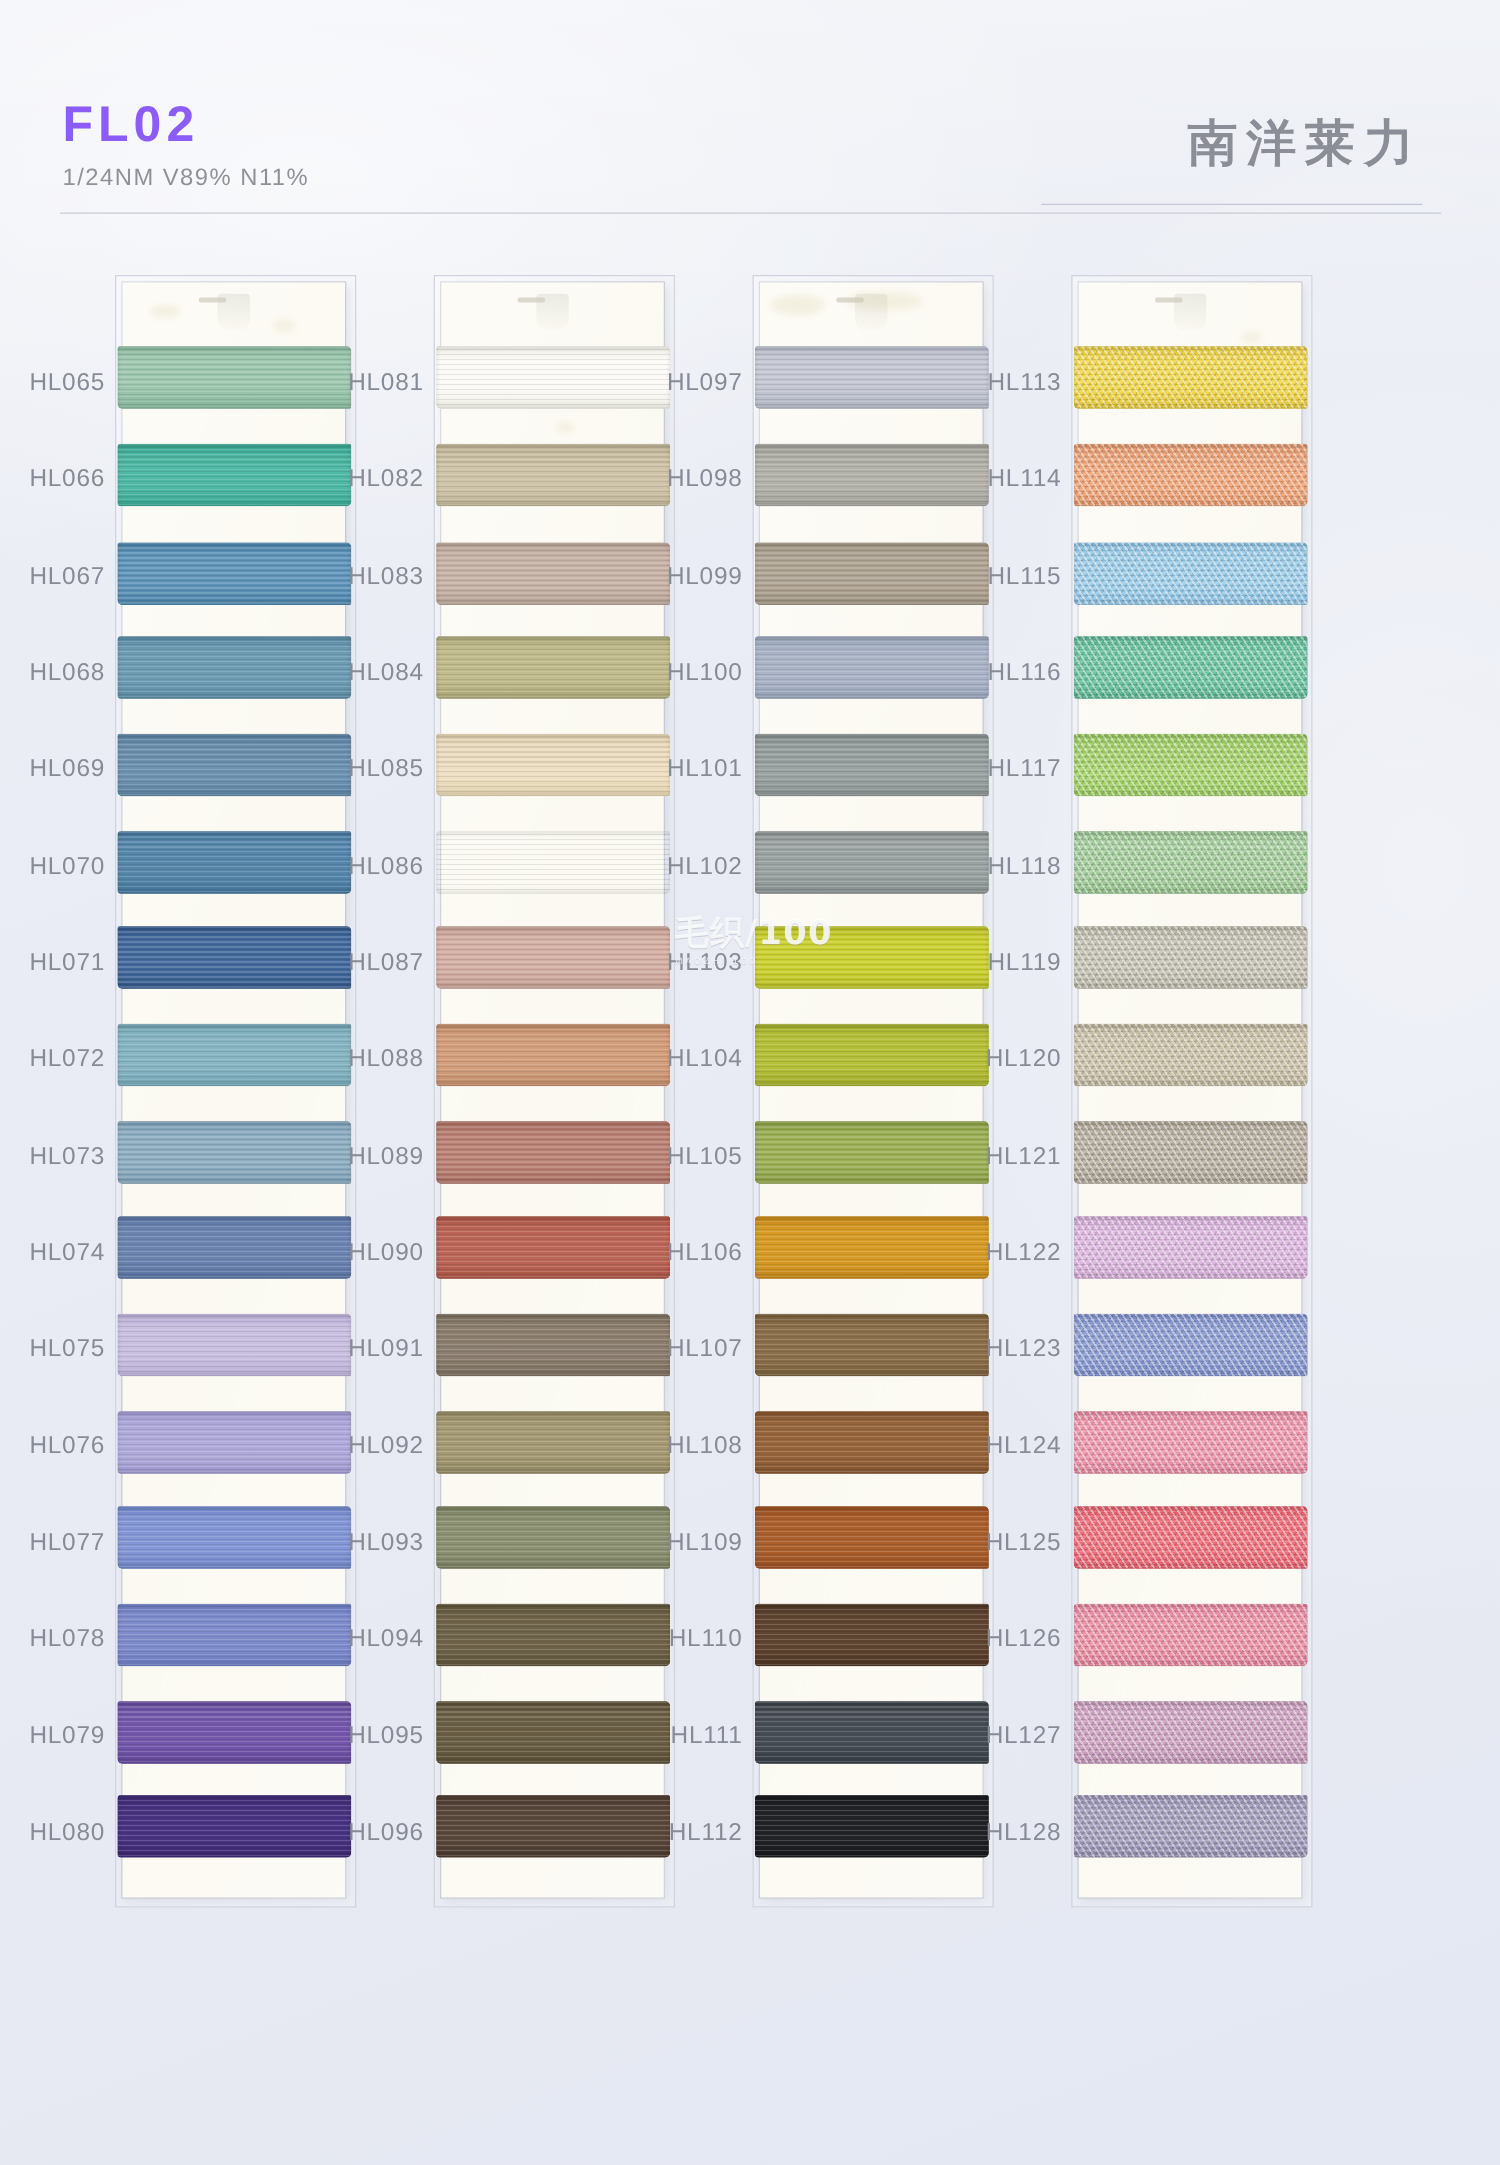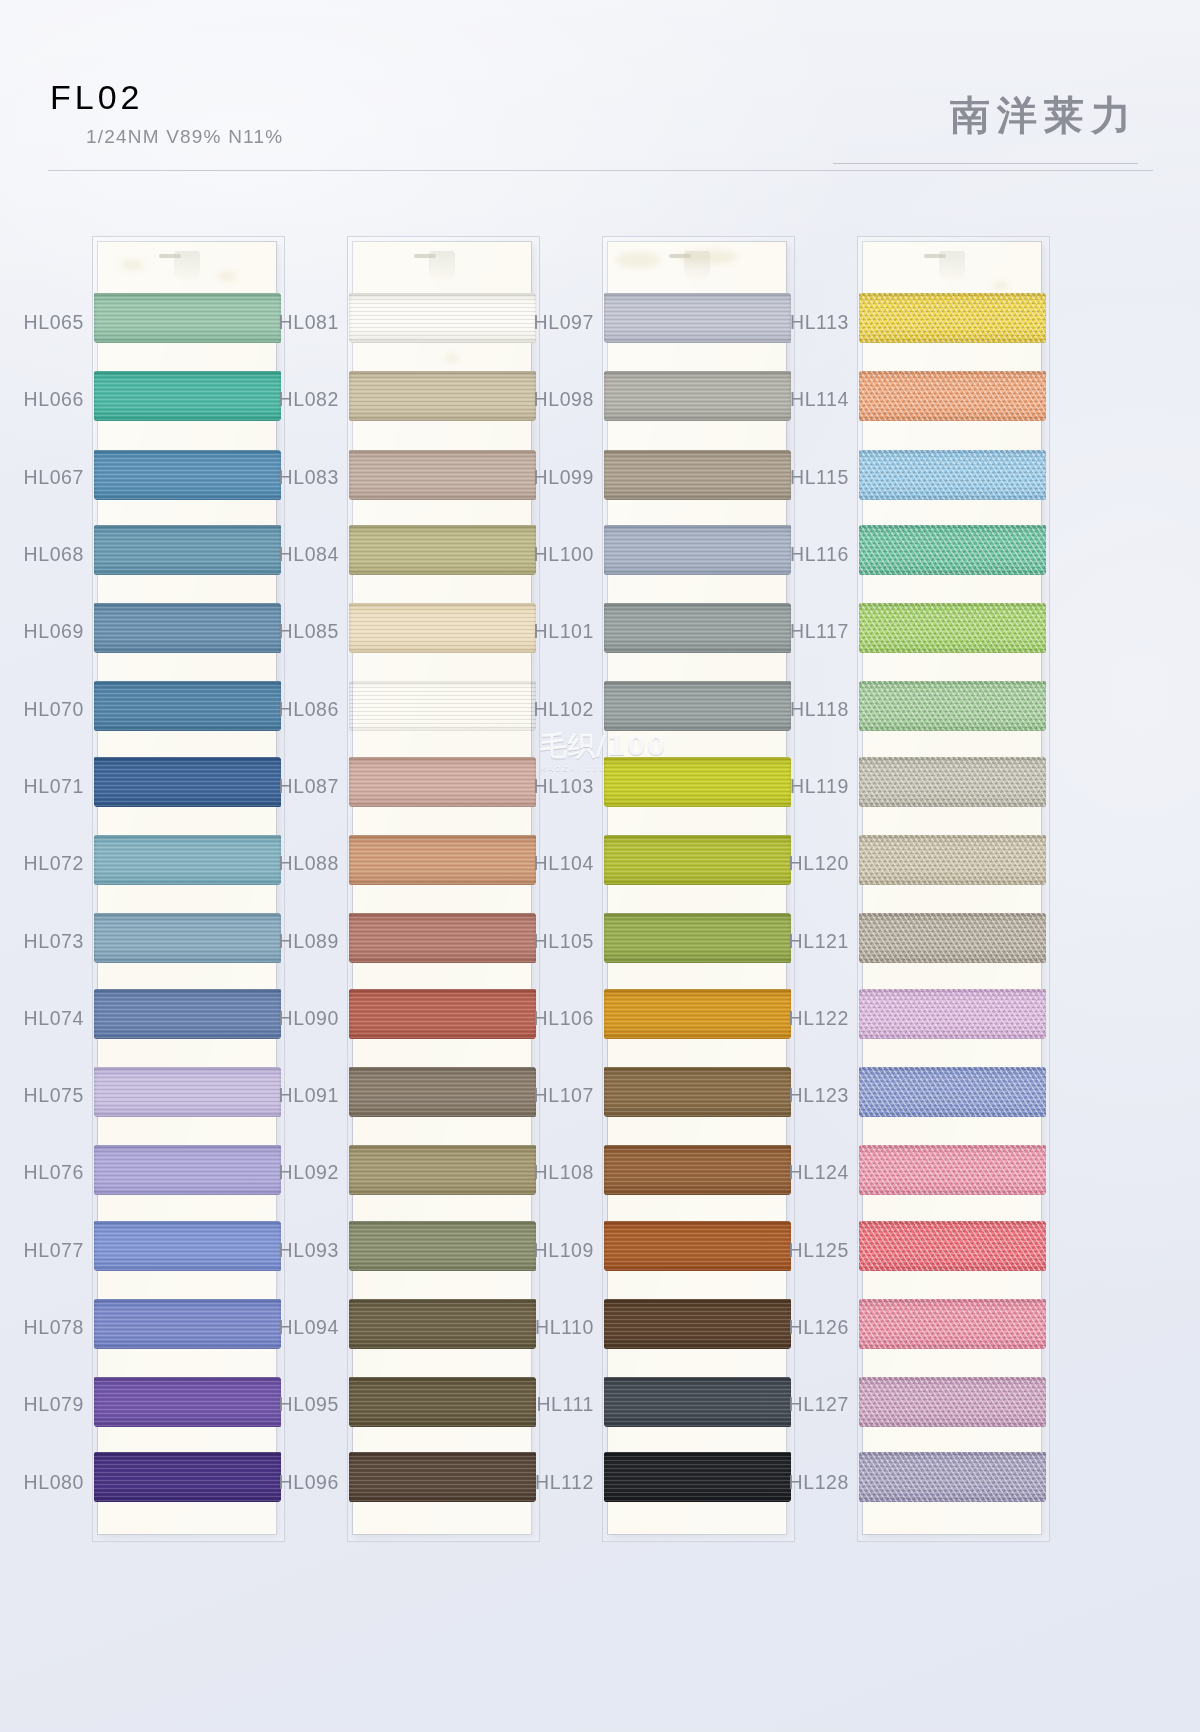--- a/index.html
+++ b/index.html
@@ -26,46 +26,45 @@
   
   .header { position: absolute; left: 0; top: 0; width: 1200px; height: 185px; }
   .title-block { position: absolute; left: 50px; top: 80px; }
   .title-row { display: flex; align-items: flex-end; gap: 16px; }
   .title-cn {
     font-size: 40px; font-weight: 700; color: #8d9099;
     letter-spacing: 2px; line-height: 1;
     font-family: "DejaVu Sans", sans-serif;
   }
   .title-code {
-    font-size: 34px; font-weight: 400; color: #000000;
+    font-size: 40px; font-weight: 700; color: #8b5cf6;
     letter-spacing: 4px; line-height: 1;
   }
   .subtitle {
     margin-top: 12px; font-size: 19px; color: #8e9199;
     letter-spacing: 1.2px;
-    margin-left: 36px;
   }
   .brand {
     position: absolute; right: 62px; top: 95px;
     font-size: 40px; font-weight: 700; color: #8b8e97;
     letter-spacing: 7px; line-height: 1;
     font-family: "DejaVu Sans", sans-serif;
   }
   .rule-long {
     position: absolute; left: 48px; top: 170px; width: 1105px; height: 1px;
     background: #c9ccd6;
   }
   .rule-short {
     position: absolute; right: 62px; top: 163px; width: 305px; height: 1px;
     background: #c3c6d2;
   }
 
   
   .grid {
-    position: absolute; left: 0; top: 238px; width: 1200px; height: 1310px;
+    position: absolute; left: 0; top: 222px; width: 1200px; height: 1310px;
   }
   .col { position: absolute; top: 0; width: 300px; height: 1310px; }
   .col-0 { left: 0; }
   .col-1 { left: 255px; }
   .col-2 { left: 510px; text-align: right; }
   .col-3 { left: 765px; }
 
   
   .card {
     position: absolute; left: 98px; top: 4px;

